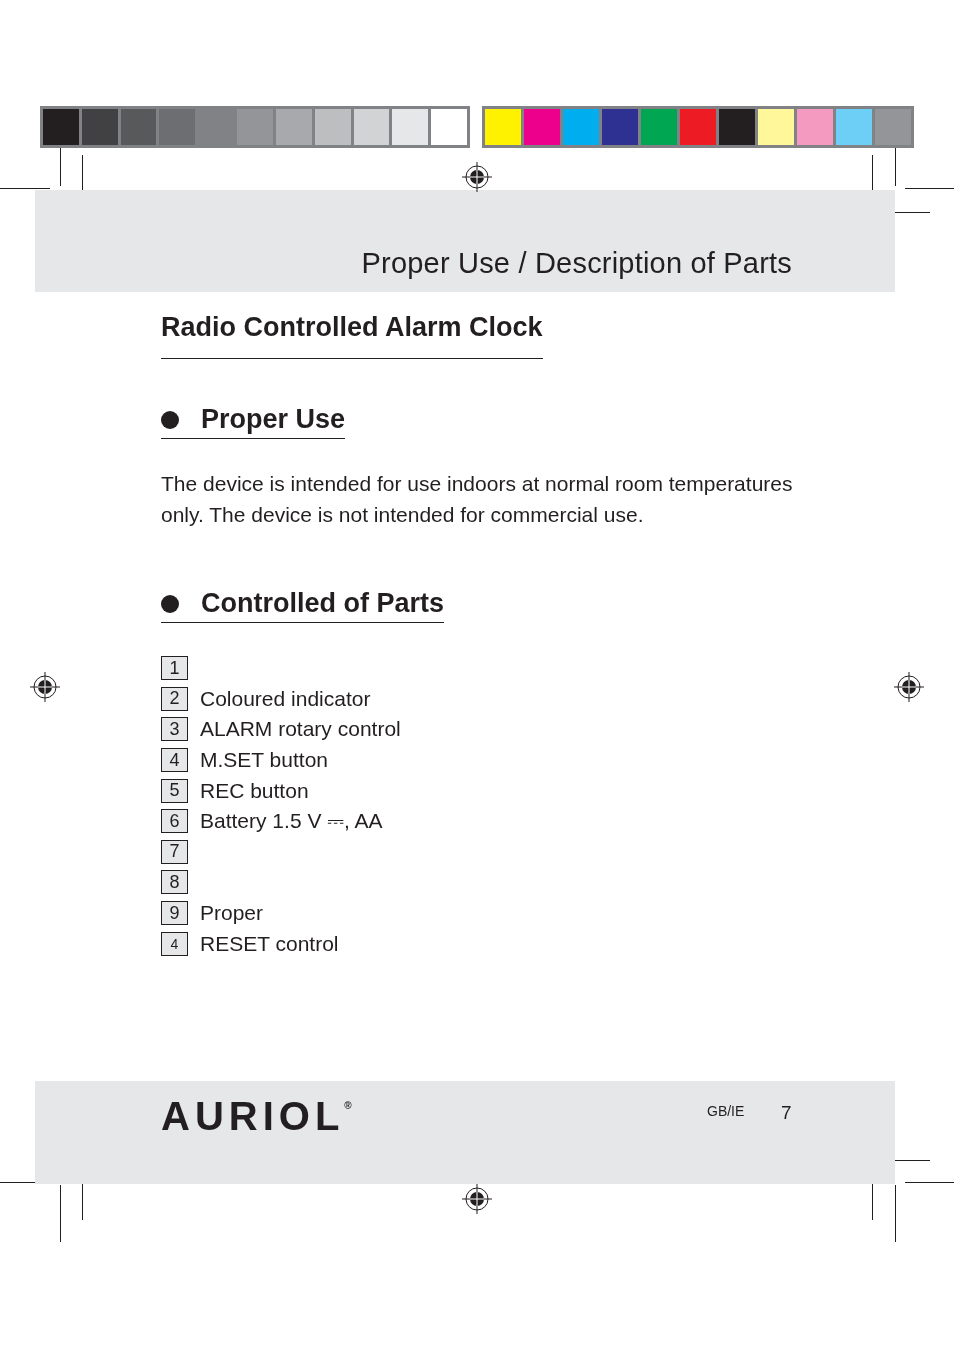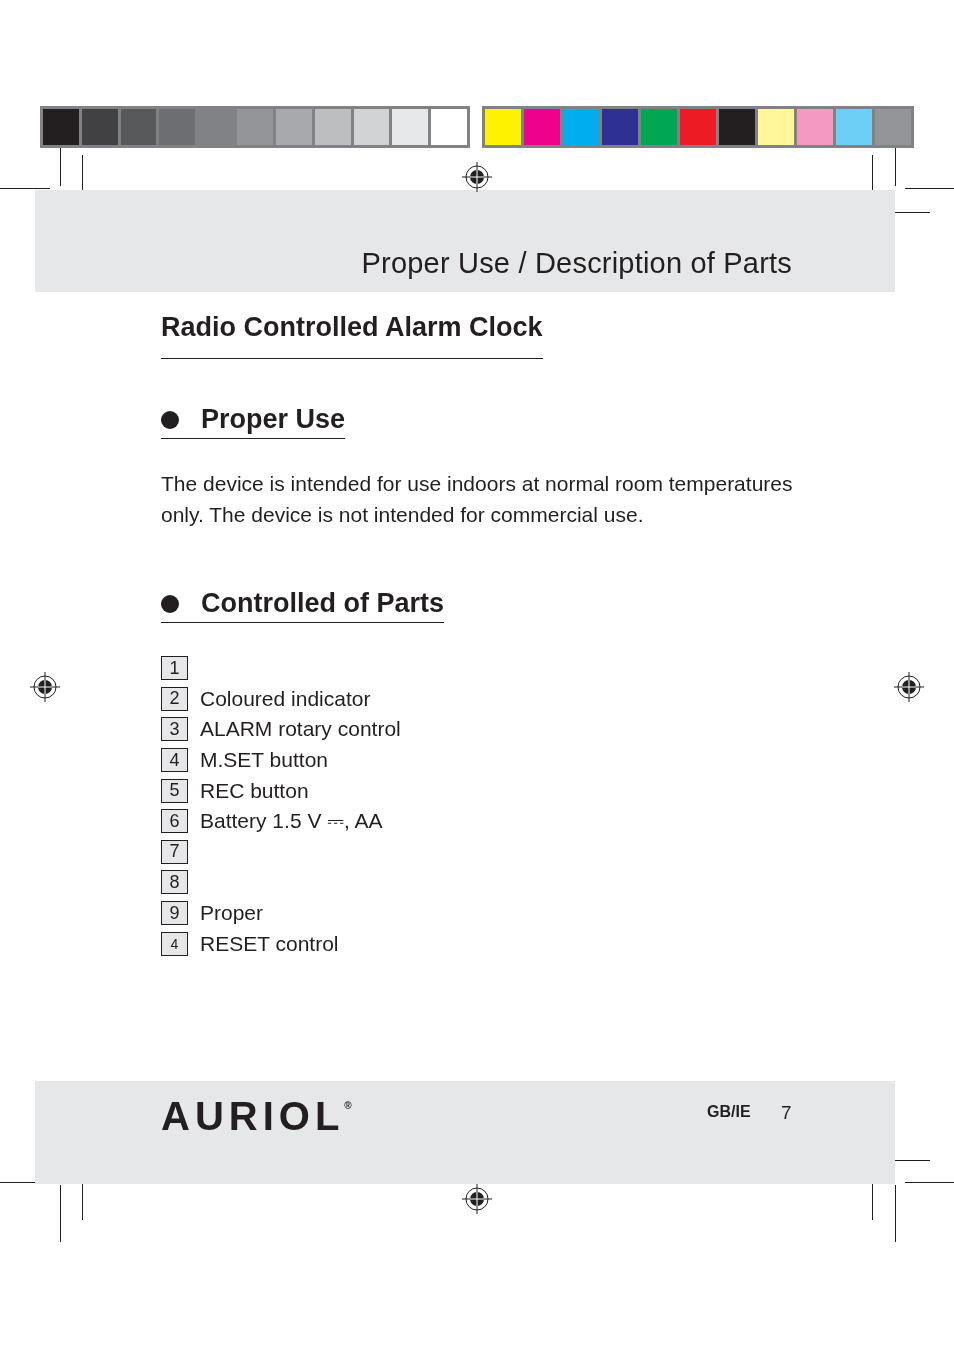--- a/index.html
+++ b/index.html
@@ -16,21 +16,21 @@
   .h1 { position:absolute; left:161px; top:312px; font-size:27px; font-weight:bold; padding-bottom:15px; border-bottom:1.5px solid #231f20; }
   .h2 { position:absolute; left:161px; font-size:27px; font-weight:bold; padding-bottom:3px; border-bottom:1.5px solid #231f20; display:flex; align-items:center; }
   .h2 .dot { width:18px; height:18px; border-radius:50%; background:#231f20; margin-right:22px; }
   .para { position:absolute; left:161px; top:469px; width:640px; font-size:21px; line-height:30.5px; }
   .parts { position:absolute; left:161px; top:653px; list-style:none; margin:0; padding:0; }
   .parts li { display:flex; align-items:center; height:30.6px; font-size:21px; }
   .num { width:27px; height:24px; border:1px solid #231f20; background:#e6e7e8; box-sizing:border-box; display:flex; align-items:center; justify-content:center; font-size:18px; margin-right:12px; }
   .num.small { font-size:14px; }
   .logo { position:absolute; left:161px; top:1094px; font-size:40px; font-weight:bold; letter-spacing:5px; color:#231f20; }
   .logo sup { font-size:10px; letter-spacing:0; vertical-align:top; position:relative; top:6px; }
-  .footer-lang { position:absolute; left:707px; top:1103px; font-size:16px;font-weight:bold; }
+  .footer-lang { position:absolute; left:707px; top:1103px; font-size:14px; }
   .footer-page { position:absolute; left:781px; top:1102px; font-size:19px; }
 </style>
 </head>
 <body>
 
 <div id="strip-gray" class="strip">
     <div class="sw" style="background: rgb(35, 31, 32);"></div>
     <div class="sw" style="background: rgb(65, 64, 66);"></div>
     <div class="sw" style="background: rgb(88, 89, 91);"></div>
     <div class="sw" style="background: rgb(109, 110, 113);"></div>

